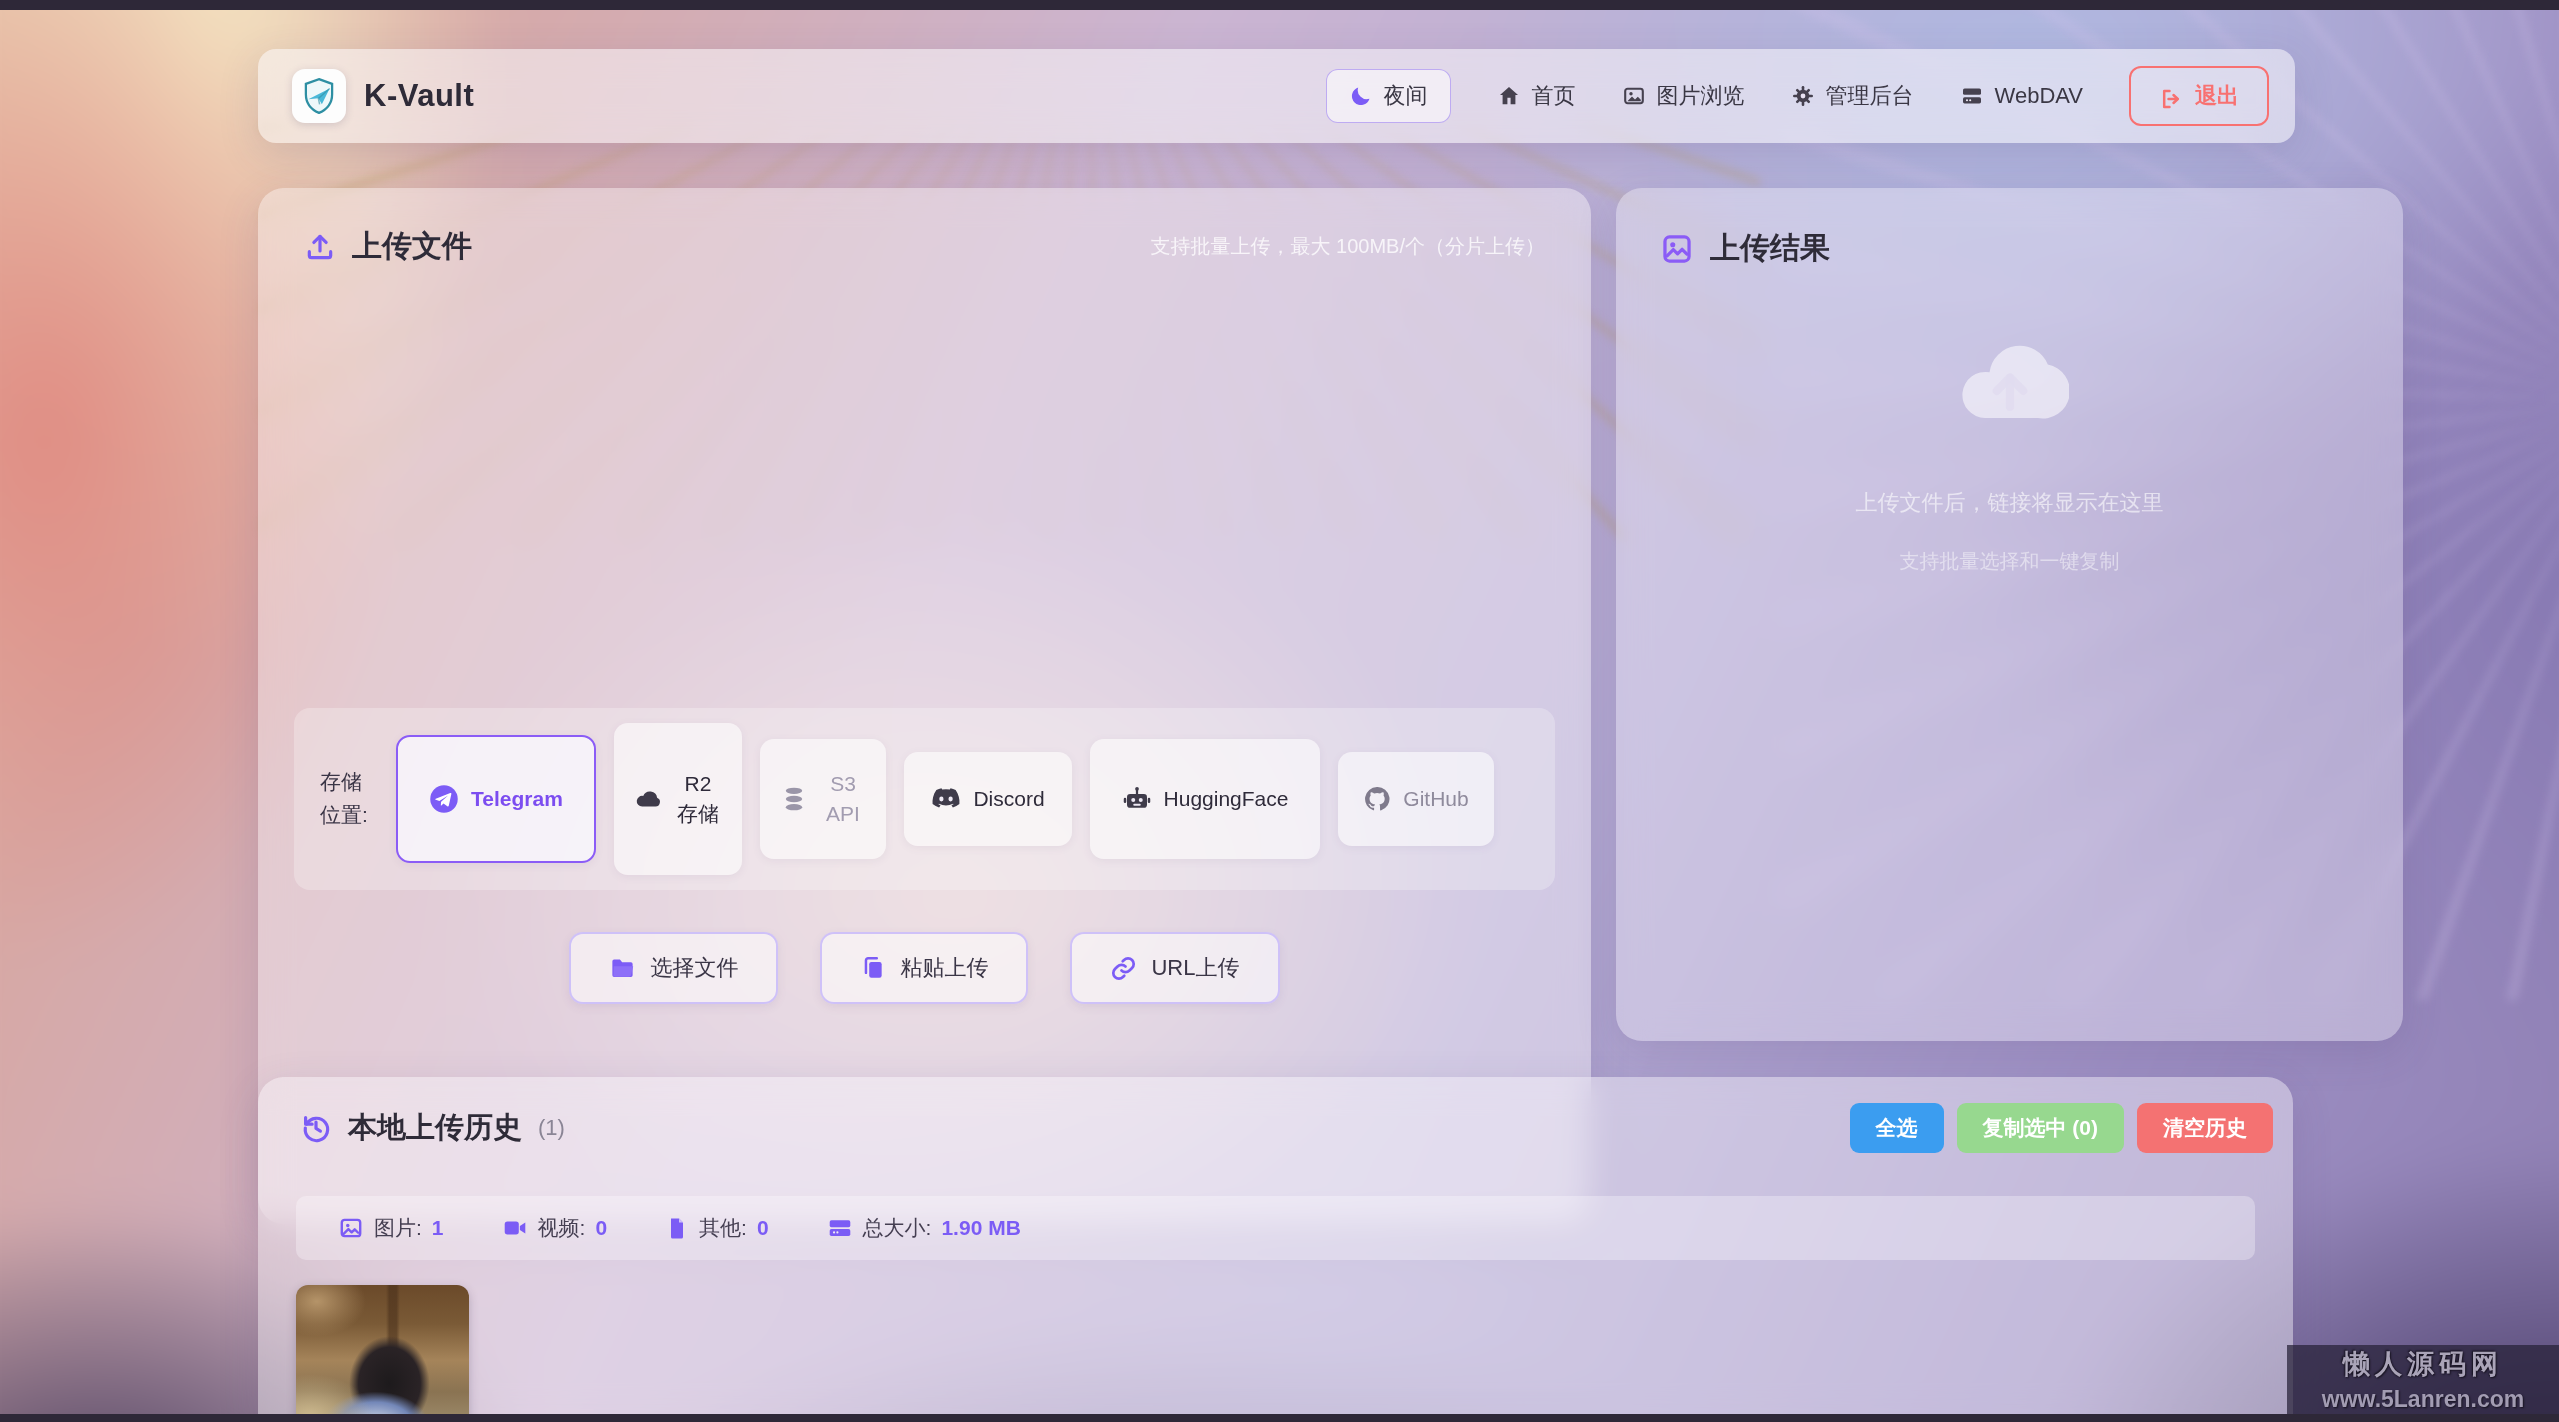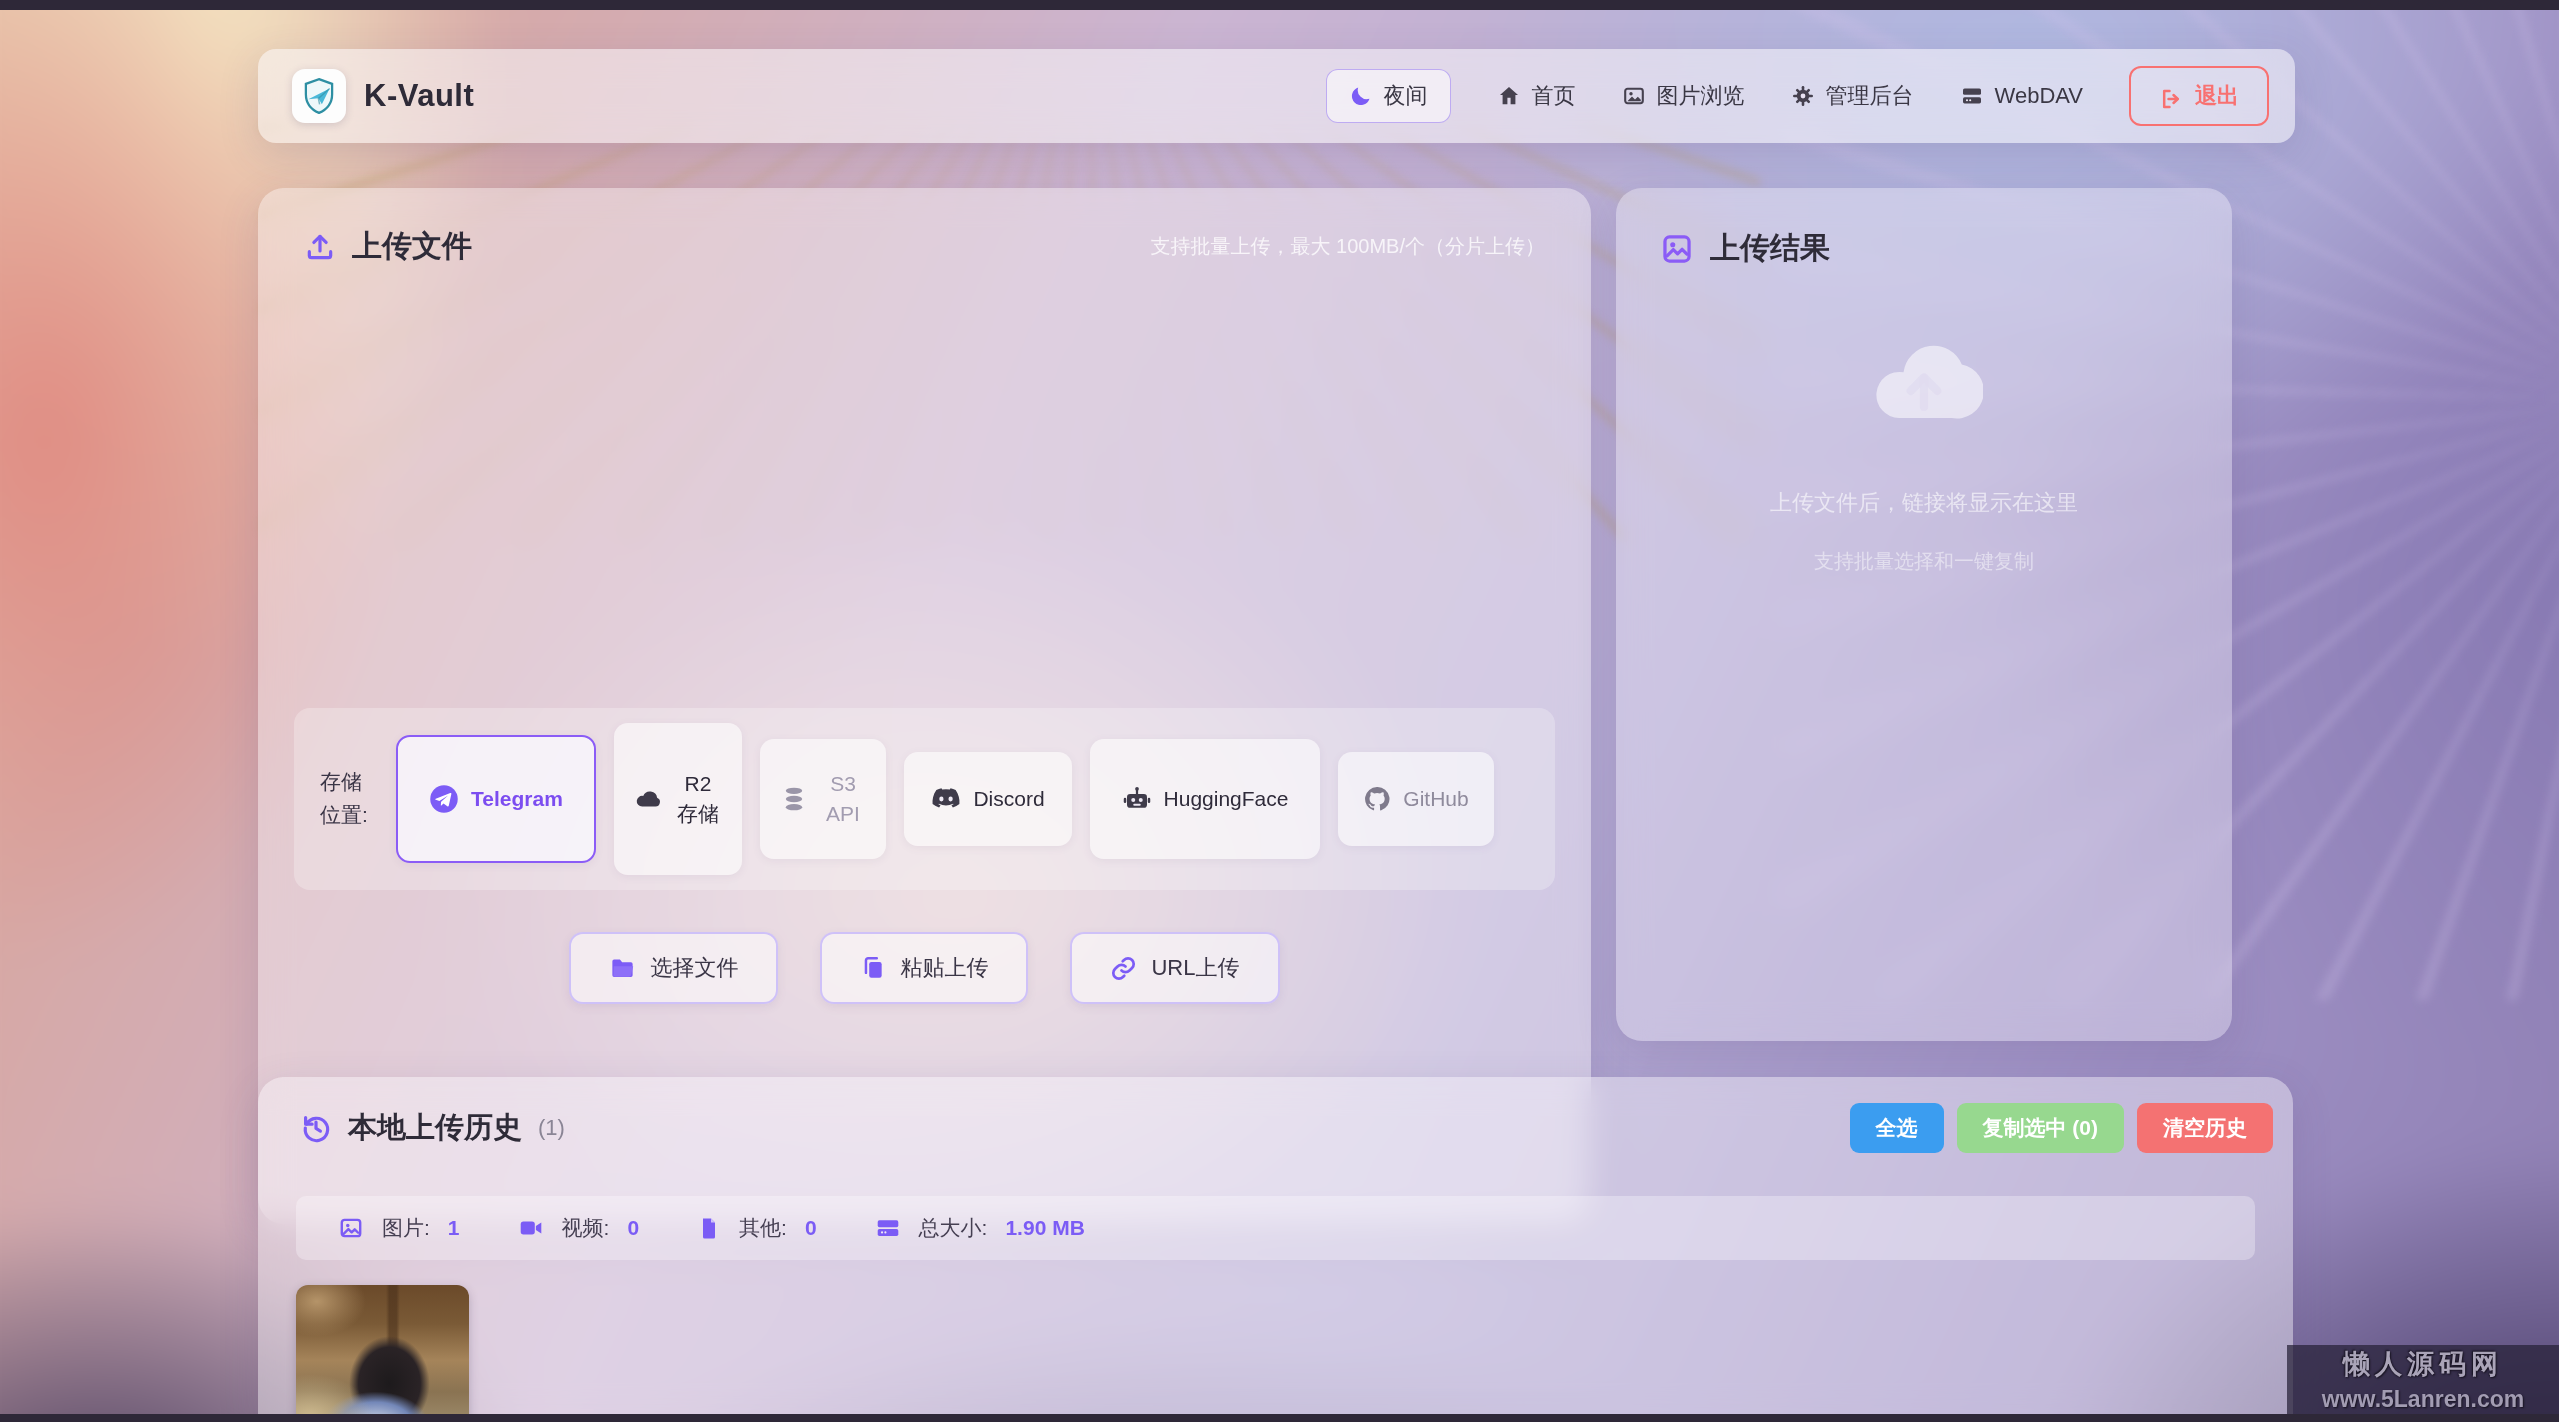--- a/index.html
+++ b/index.html
@@ -82,41 +82,41 @@
   .sto-s3 .sto-label { width:46px; text-align:center; }
   .sto-discord { min-height:94px; min-width:168px; }
   .sto-hf { min-height:120px; min-width:230px; }
   .sto-github { min-height:94px; min-width:156px; color:#8f8a9c; }
   .actions-row { position:absolute; top:744px; left:0; right:0; display:flex; justify-content:center; gap:42px; }
   .act-btn { display:flex; align-items:center; gap:14px; padding:19px 38px; border-radius:14px;
              background:rgba(255,255,255,.55); border:2px solid rgba(203,188,250,.9);
              font-size:22px; color:#3a3546; cursor:pointer; box-shadow:0 3px 10px rgba(90,70,130,.1); }
 
   
-  .results-card { left:1616px; top:188px; width:616px; height:853px; border-radius:26px;
+  .results-card { left:1616px; top:188px; width:787px; height:853px; border-radius:26px;
                   background:rgba(248,245,252,.36); z-index:5; }
   .results-empty { position:absolute; top:150px; left:0; right:0; text-align:center; }
   .ghost-line1 { margin-top:56px; font-size:22px; color:rgba(255,255,255,.6); }
   .ghost-line2 { margin-top:30px; font-size:20px; color:rgba(255,255,255,.48); }
 
   
   .history-card { left:258px; top:1077px; width:2035px; height:345px; border-radius:26px 26px 0 0;
                   background:rgba(250,247,252,.42); z-index:5; }
   .hist-head { position:absolute; top:26px; left:42px; right:20px; display:flex; align-items:center; }
   .hist-title { font-size:29px; font-weight:bold; color:#2e2b38; margin-left:16px; }
   .hist-count { font-size:22px; color:#8a8595; margin-left:16px; }
   .hist-btns { margin-left:auto; display:flex; gap:13px; }
   .h-btn { border:none; border-radius:9px; color:#fff; font-size:21px; font-weight:bold;
            padding:11px 26px; cursor:pointer; font-family:inherit; }
   .h-btn.blue { background:#3b9df0; }
   .h-btn.green { background:#97d88f; }
   .h-btn.red { background:#f47272; }
   .stats-bar { position:absolute; top:119px; left:38px; right:38px; height:64px; border-radius:10px;
                background:rgba(255,255,255,.3); display:flex; align-items:center; padding-left:42px; gap:58px; }
-  .stat { display:flex; align-items:center; gap:18px; font-size:21px; }
+  .stat { display:flex; align-items:center; gap:10px; font-size:21px; }
   .stat-label { color:#453f52; }
   .stat-value { color:#7b5cf5; font-weight:bold; }
   .thumb { position:absolute; top:208px; left:38px; width:173px; height:137px; border-radius:12px 12px 0 0;
            cursor:pointer; overflow:hidden;
            background-image:
              radial-gradient(90px 60px at 8% 96%, #cdb98e 0%, rgba(205,185,142,0) 70%),
              radial-gradient(70px 46px at 46% 104%, #e6e9f0 0%, #7387b8 55%, rgba(115,135,184,0) 78%),
              radial-gradient(56px 66px at 54% 72%, #1d1a1c 0%, #2a2326 55%, rgba(42,35,38,0) 72%),
              radial-gradient(70px 50px at 12% 12%, #b59469 0%, rgba(181,148,105,0) 70%),
              linear-gradient(90deg, rgba(0,0,0,0) 52%, rgba(70,45,25,.55) 54%, rgba(70,45,25,.55) 58%, rgba(0,0,0,0) 60%),

